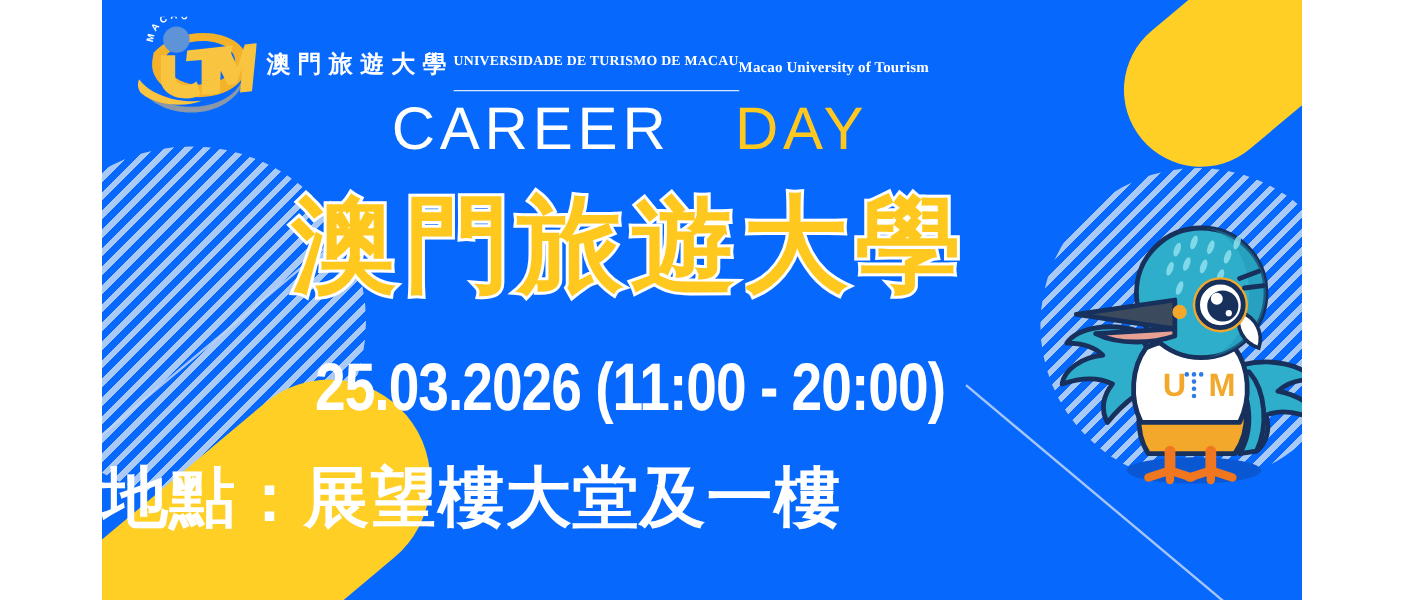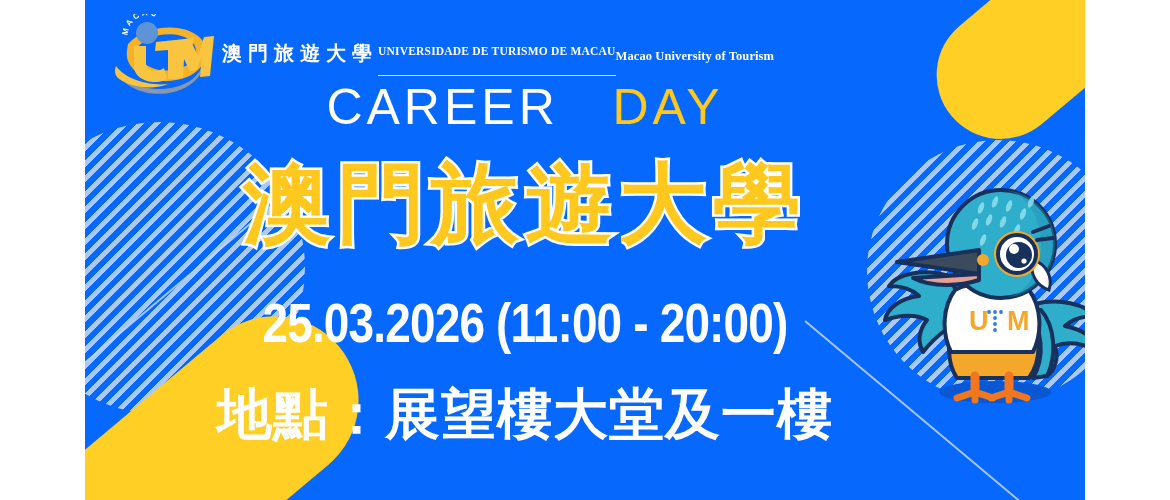--- a/index.html
+++ b/index.html
@@ -119,21 +119,21 @@
     position:absolute; top:290px; left:0; width:880px;
     text-align:center;
     font-size:56px; font-weight:700; letter-spacing:-1px;
     color:#ffffff; white-space:nowrap;
     font-family:"Liberation Sans", sans-serif;
     transform:scaleX(.82); transform-origin:50% 50%;
   }
 
   #venue-line{
     position:absolute; top:378px; left:0; width:880px;
-    text-align:center;
+    text-align:left;
     font-size:55px; font-weight:700; letter-spacing:1px;
     color:#ffffff; white-space:nowrap;
     font-family:"DejaVu Sans","Liberation Sans",sans-serif;
   }
 
   
   #mascot{
     position:absolute; left:798px; top:182px;
     width:218px; height:230px; z-index:7;
   }

